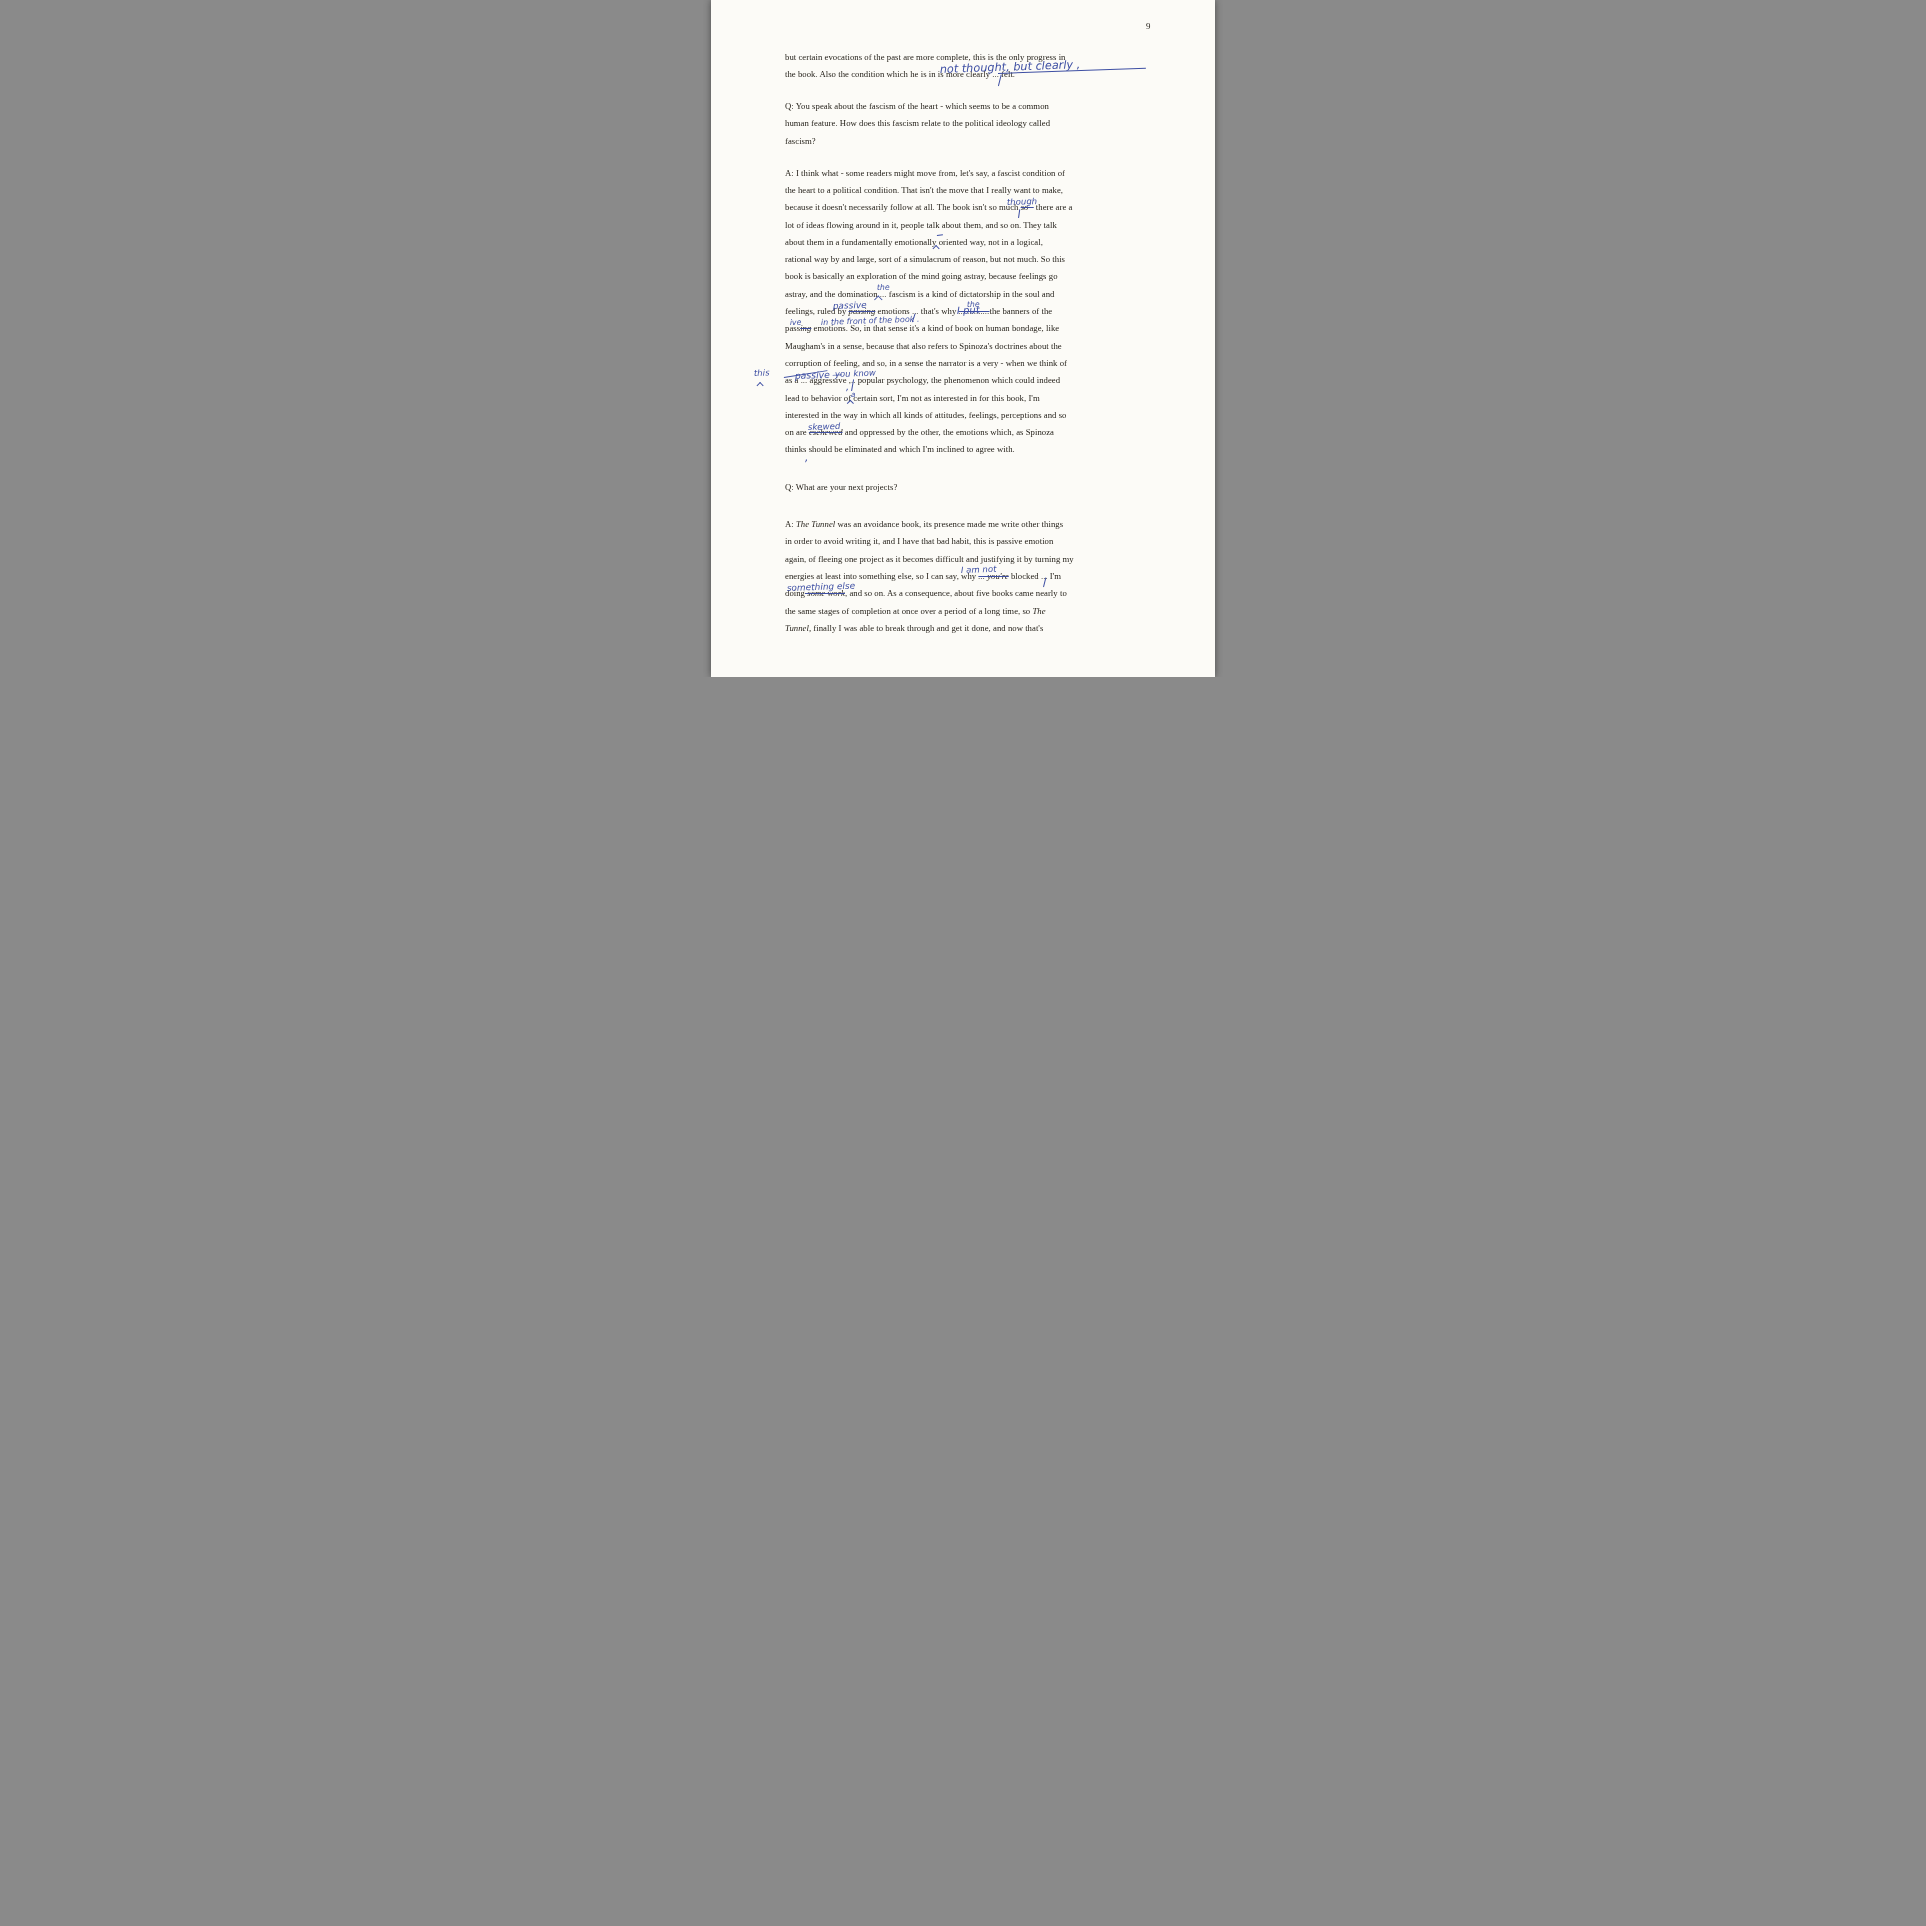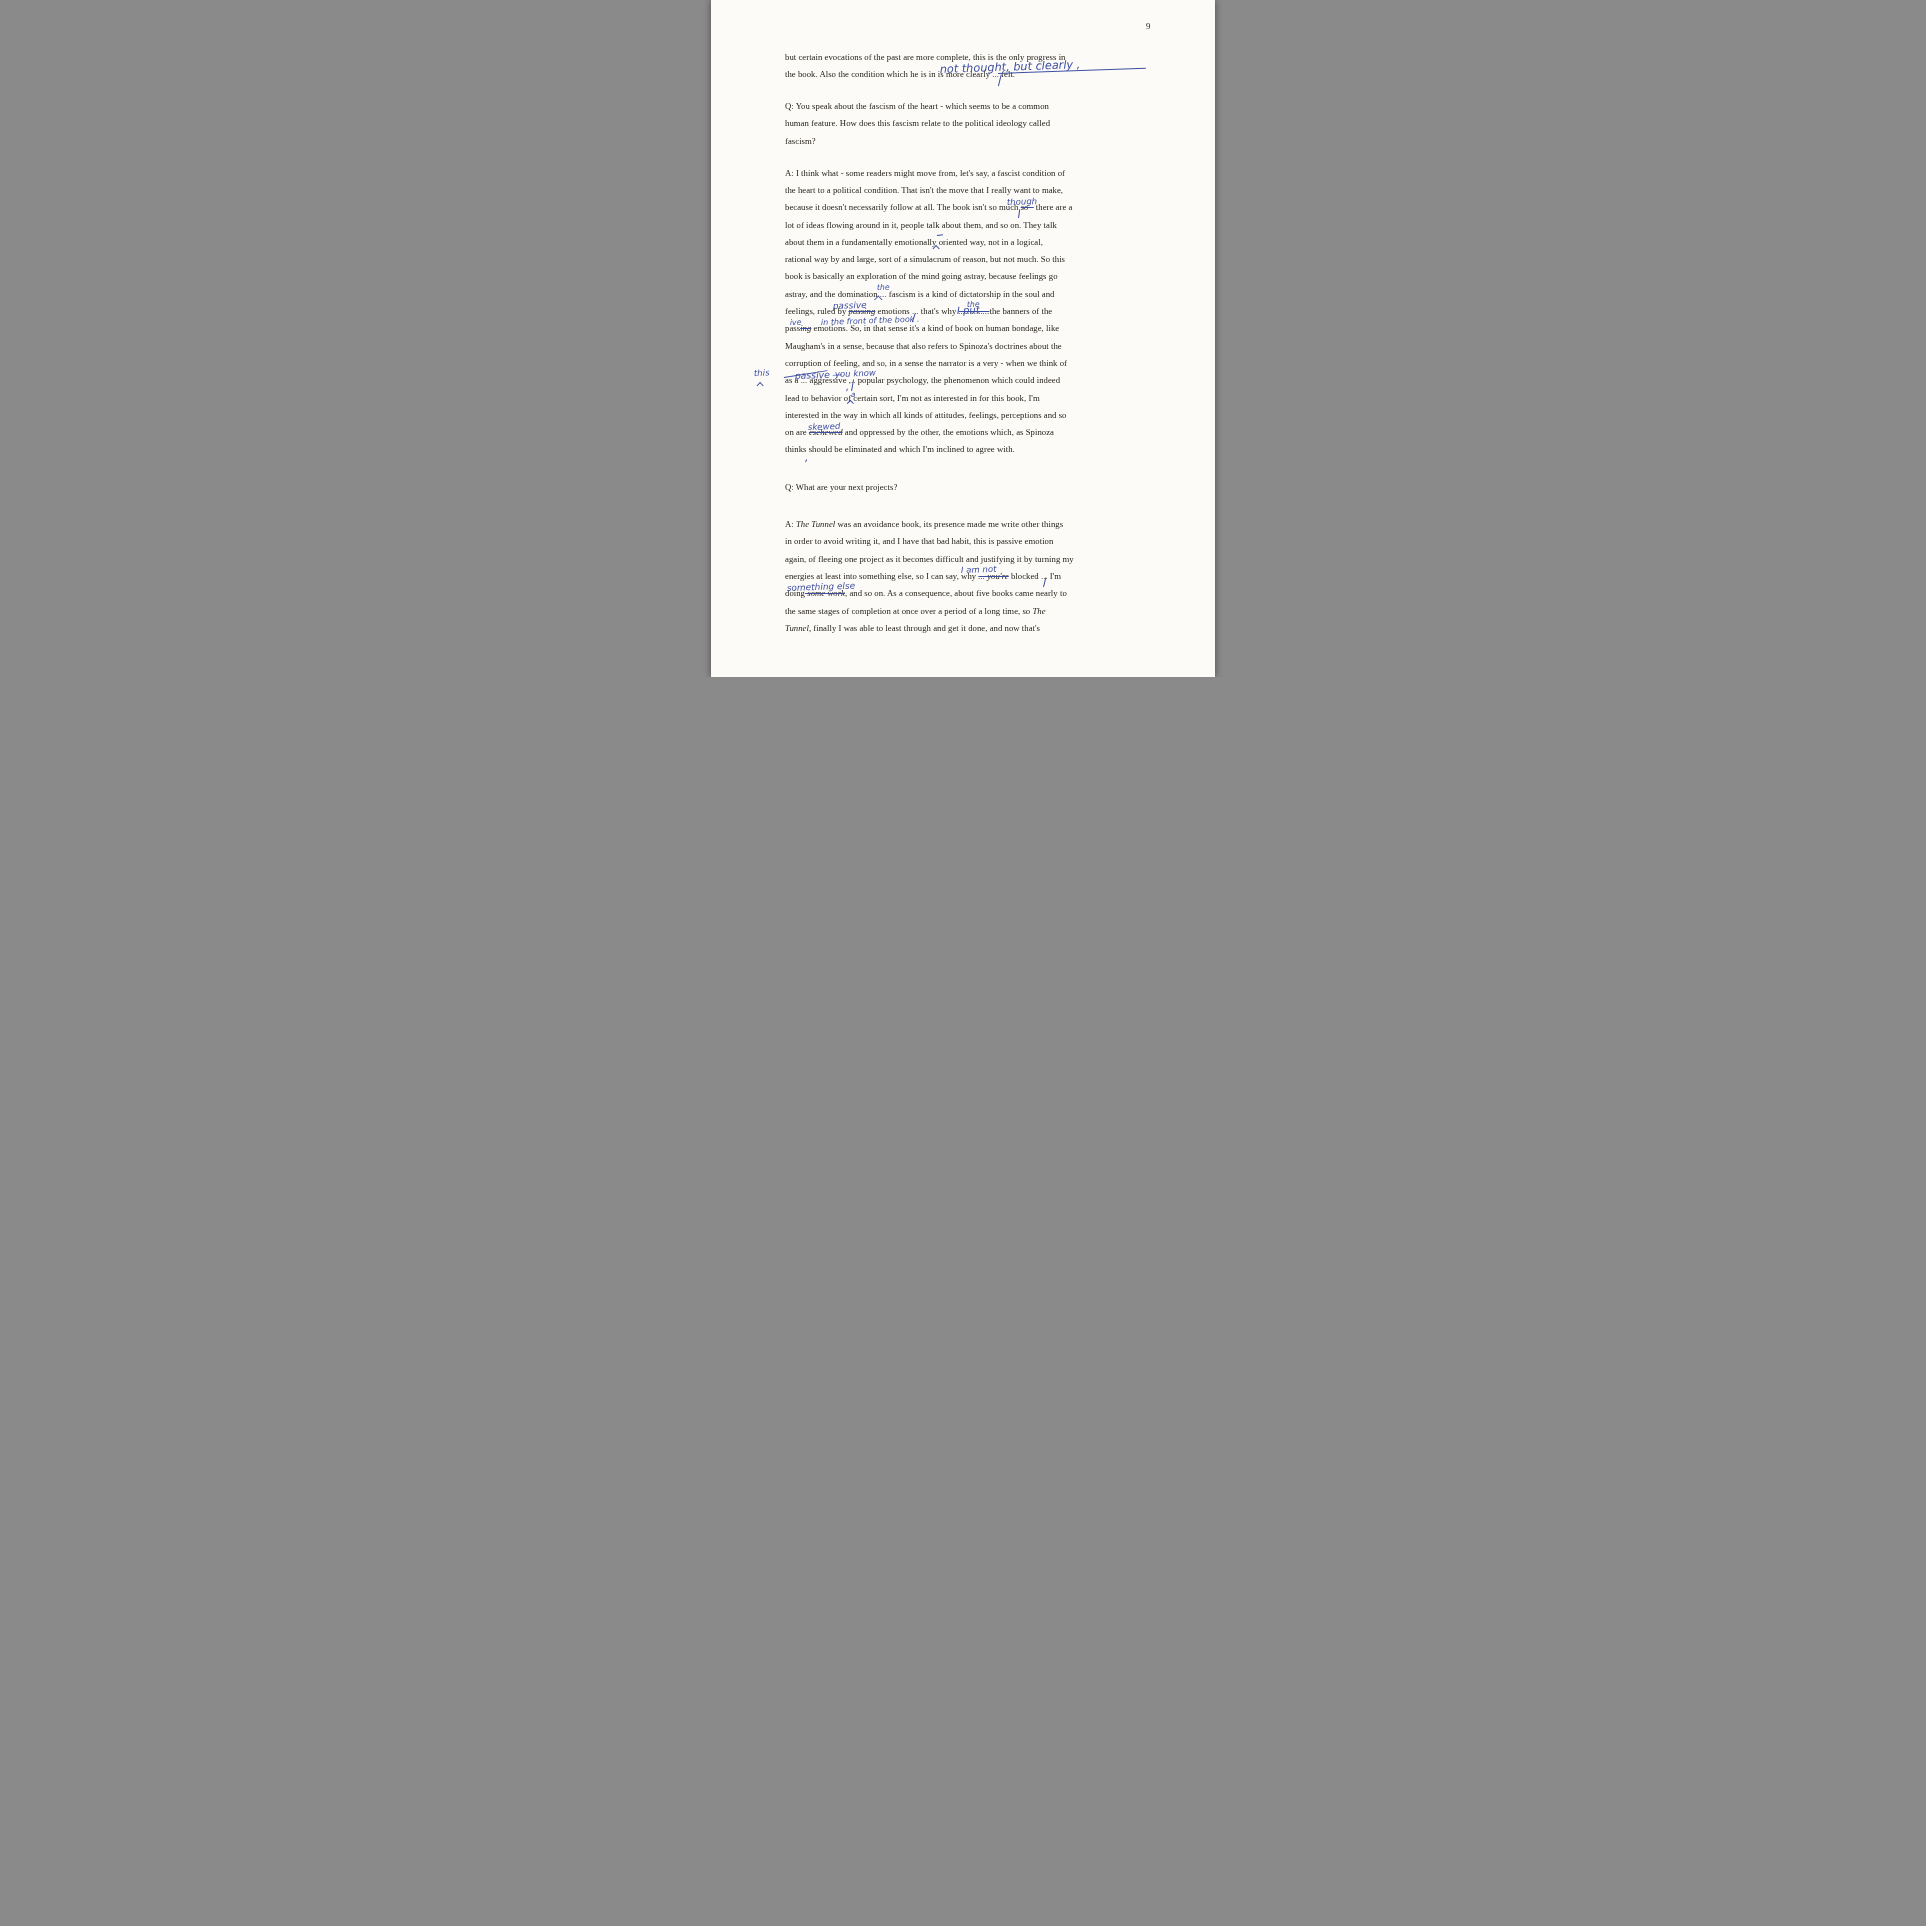--- a/index.html
+++ b/index.html
@@ -86,17 +86,17 @@
       <div class="para">
         <div class="line"><span class="seg seg-t">Q: What are your next projects?</span></div>
       </div>
       <div class="para">
         <div class="line"><span class="seg seg-t">A: </span><span class="seg seg-i">The Tunnel</span><span class="seg seg-t"> was an avoidance book, its presence made me write other things</span></div>
         <div class="line"><span class="seg seg-t">in order to avoid writing it, and I have that bad habit, this is passive emotion</span></div>
         <div class="line"><span class="seg seg-t">again, of fleeing one project as it becomes difficult and justifying it by turning my</span></div>
         <div class="line"><span class="seg seg-t">energies at least into something else, so I can say, why </span><span class="seg seg-st">... you're</span><span class="seg seg-hwa fl"><span class="in" style="left: -48px; top: -12.7px; font-size: 8.5px;">I am not</span></span><span class="seg seg-t"> blocked ...</span><span class="seg seg-sl fl"><span class="in" style="left: -4.6px; top: -2.3px; height: 10px; transform: rotate(14deg);"></span></span><span class="seg seg-t"> I'm</span></div>
         <div class="line"><span class="seg seg-t">doing</span><span class="seg seg-st"> some work</span><span class="seg seg-hwa fl"><span class="in" style="left: -58px; top: -12px; font-size: 8.9px;">something else</span></span><span class="seg seg-t">, and so on. As a consequence, about five books came nearly to</span></div>
         <div class="line"><span class="seg seg-t">the same stages of completion at once over a period of a long time, so </span><span class="seg seg-i">The</span></div>
-        <div class="line"><span class="seg seg-i">Tunnel,</span><span class="seg seg-t">  finally I was able to least through and get it done, and now that's</span></div>
+        <div class="line"><span class="seg seg-i">Tunnel,</span><span class="seg seg-t">  finally I was able to break through and get it done, and now that's</span></div>
       </div>
     </div>
 </div>
 
 
 </body></html>

